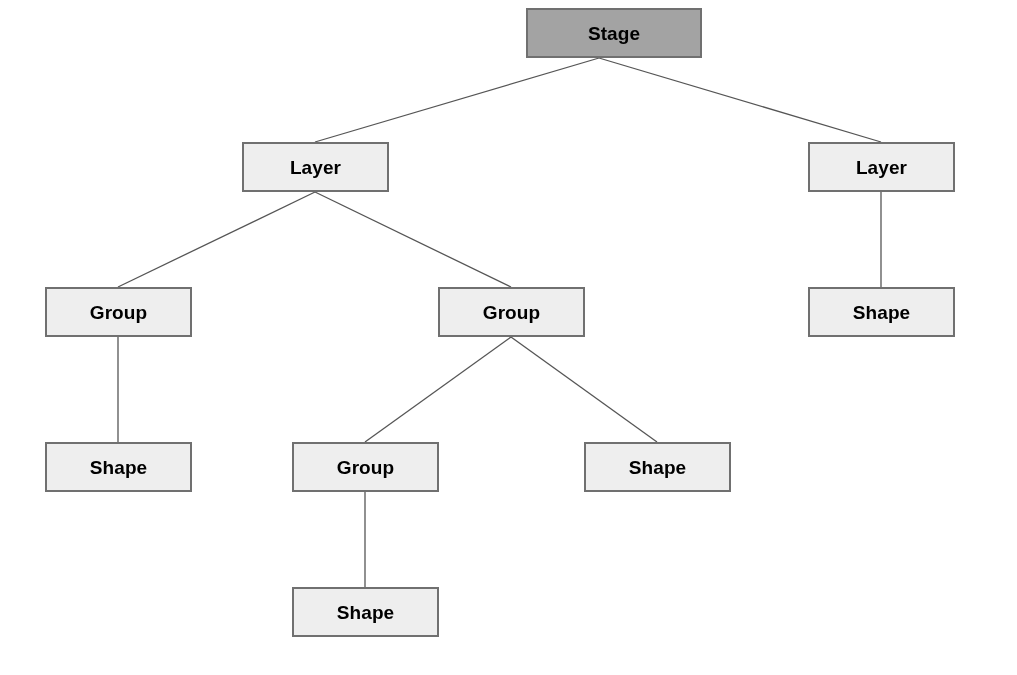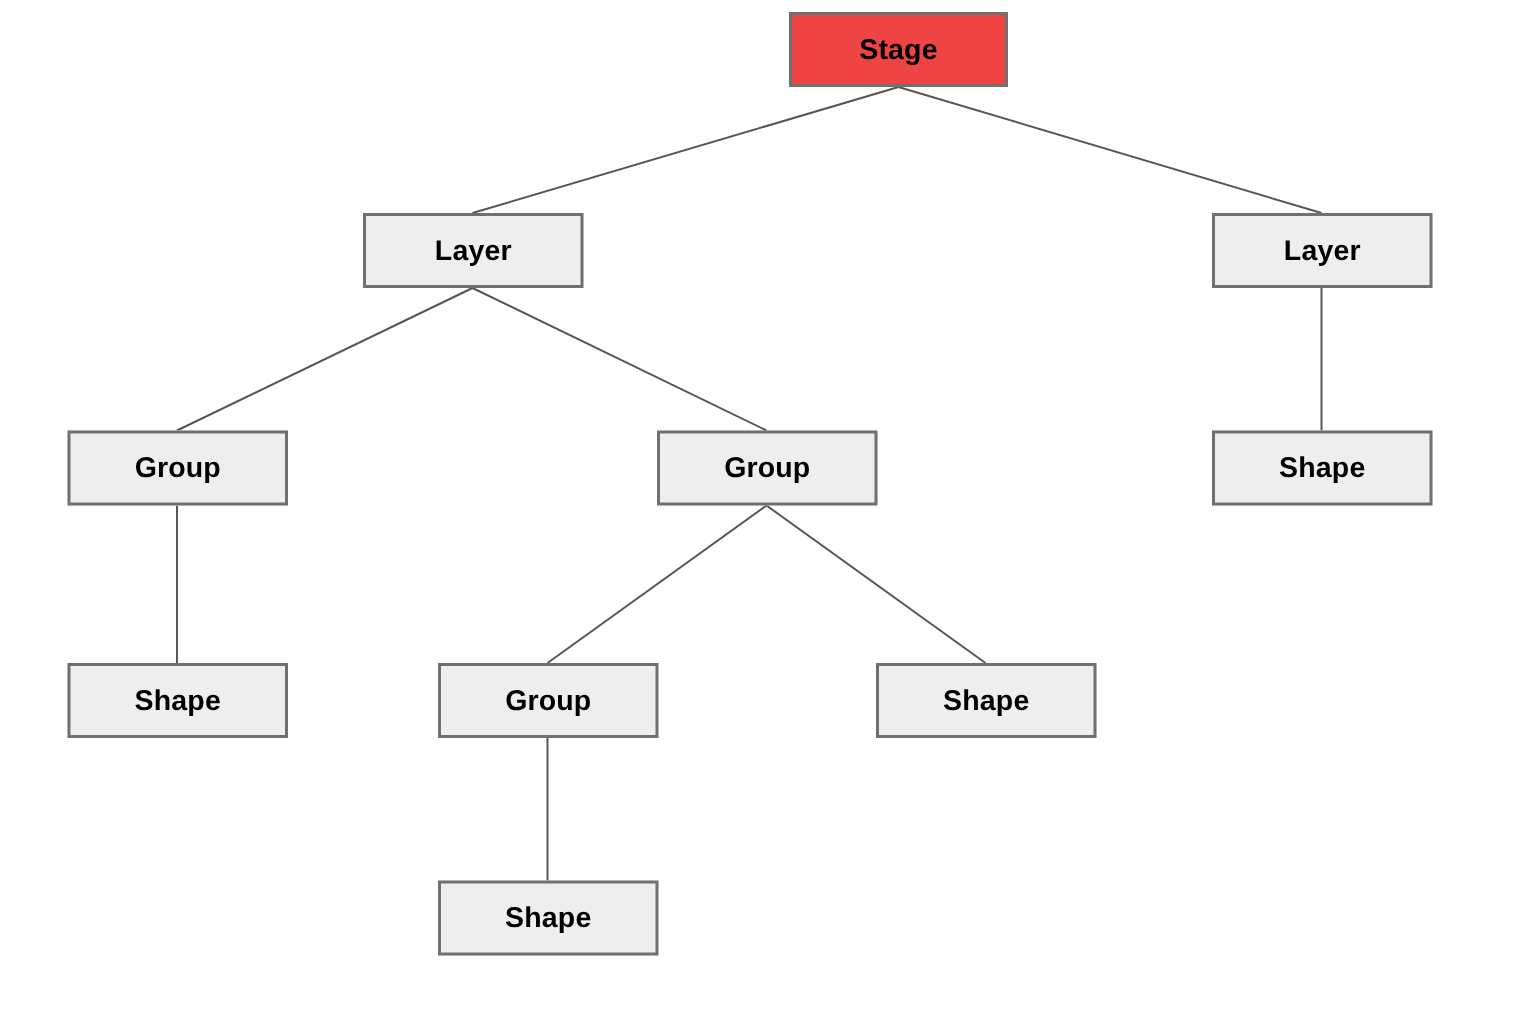--- a/index.html
+++ b/index.html
@@ -55,21 +55,21 @@
       <line x1="599" y1="58" x2="315" y2="142" stroke="#555555" stroke-width="1.3" shape-rendering="geometricPrecision"></line>
       <line x1="599" y1="58" x2="881" y2="142" stroke="#555555" stroke-width="1.3" shape-rendering="geometricPrecision"></line>
       <line x1="315" y1="192" x2="118" y2="287" stroke="#555555" stroke-width="1.3" shape-rendering="geometricPrecision"></line>
       <line x1="315" y1="192" x2="511" y2="287" stroke="#555555" stroke-width="1.3" shape-rendering="geometricPrecision"></line>
       <line x1="881" y1="192" x2="881" y2="287" stroke="#555555" stroke-width="1.3" shape-rendering="geometricPrecision"></line>
       <line x1="118" y1="337" x2="118" y2="442" stroke="#555555" stroke-width="1.3" shape-rendering="geometricPrecision"></line>
       <line x1="511" y1="337" x2="365" y2="442" stroke="#555555" stroke-width="1.3" shape-rendering="geometricPrecision"></line>
       <line x1="511" y1="337" x2="657" y2="442" stroke="#555555" stroke-width="1.3" shape-rendering="geometricPrecision"></line>
       <line x1="365" y1="492" x2="365" y2="587" stroke="#555555" stroke-width="1.3" shape-rendering="geometricPrecision"></line>
     </svg>
-<div class="node-box" style="left: 526px; top: 8px; width: 146px; height: 50px; background: #ef4444; border-color: rgb(112, 112, 112); border-width: 2px;">
+<div class="node-box" style="left: 526px; top: 8px; width: 176px; height: 50px; background: #a3a3a3; border-color: rgb(112, 112, 112); border-width: 2px;">
       <span class="node-label" style="color: rgb(0, 0, 0);">Stage</span>
     </div>
     <div class="node-box" style="left: 242px; top: 142px; width: 147px; height: 50px; background: rgb(238, 238, 238); border-color: rgb(112, 112, 112); border-width: 2px;">
       <span class="node-label" style="color: rgb(0, 0, 0);">Layer</span>
     </div>
     <div class="node-box" style="left: 808px; top: 142px; width: 147px; height: 50px; background: rgb(238, 238, 238); border-color: rgb(112, 112, 112); border-width: 2px;">
       <span class="node-label" style="color: rgb(0, 0, 0);">Layer</span>
     </div>
     <div class="node-box" style="left: 45px; top: 287px; width: 147px; height: 50px; background: rgb(238, 238, 238); border-color: rgb(112, 112, 112); border-width: 2px;">
       <span class="node-label" style="color: rgb(0, 0, 0);">Group</span>

